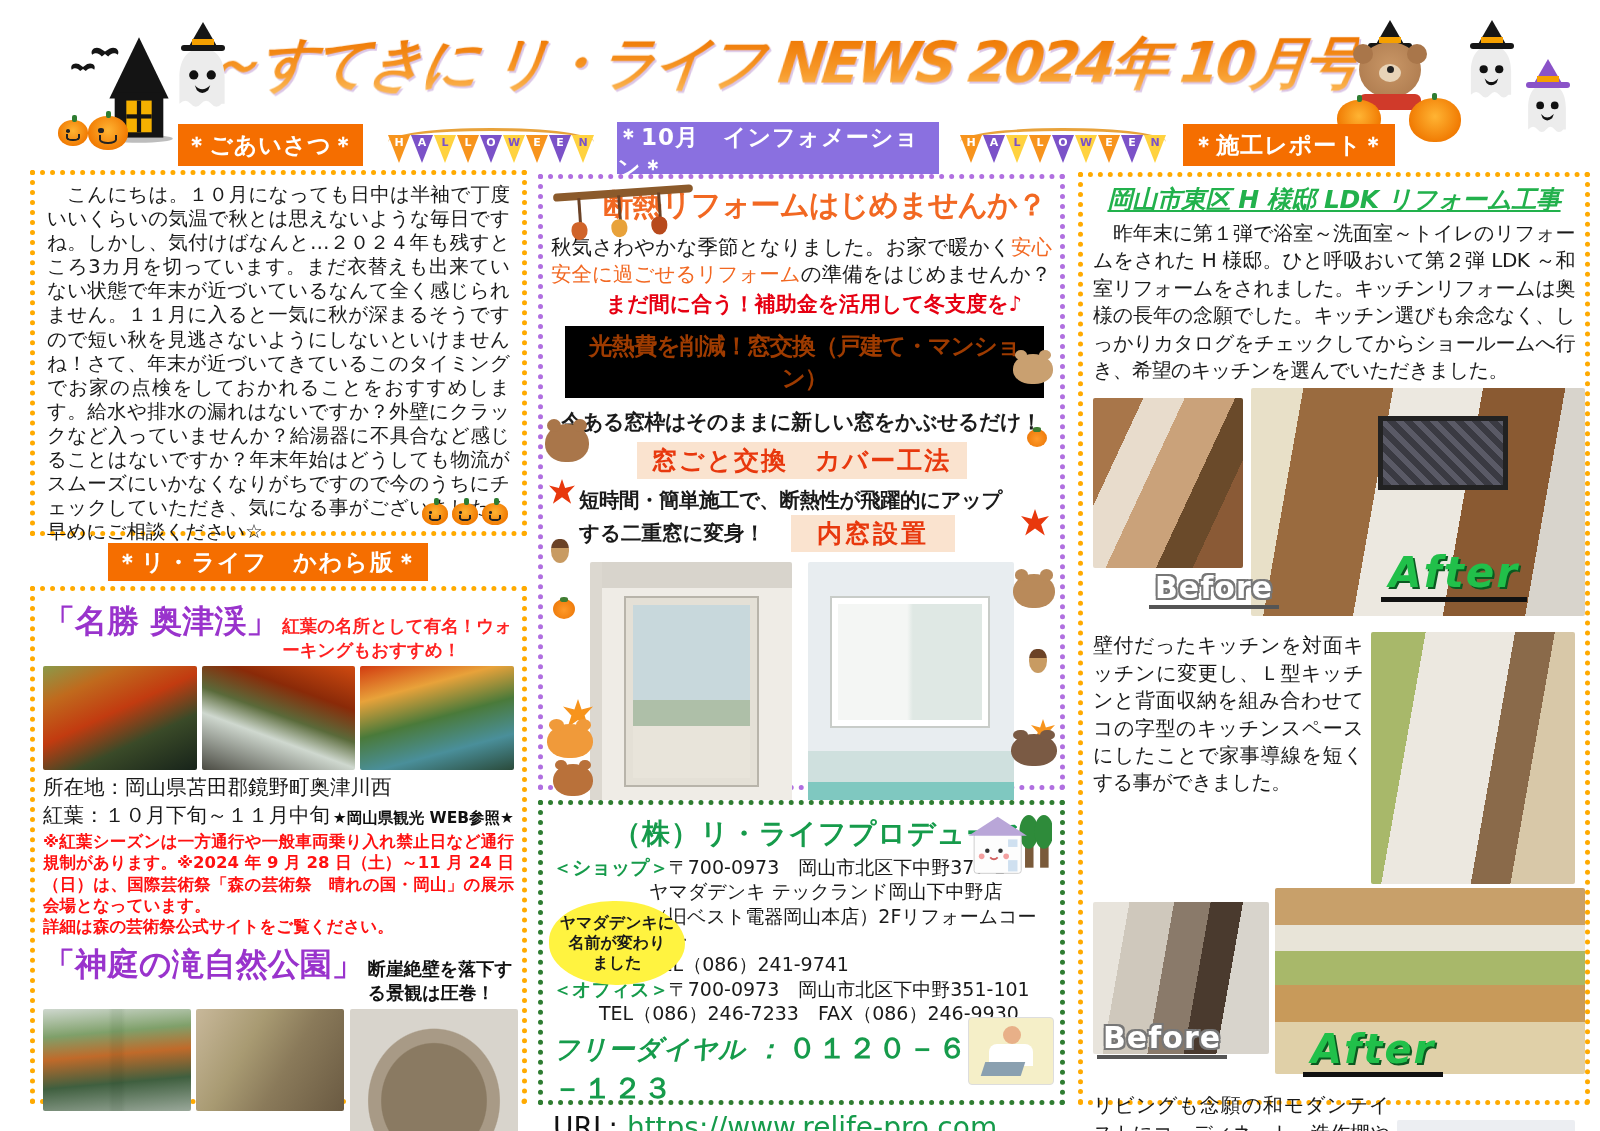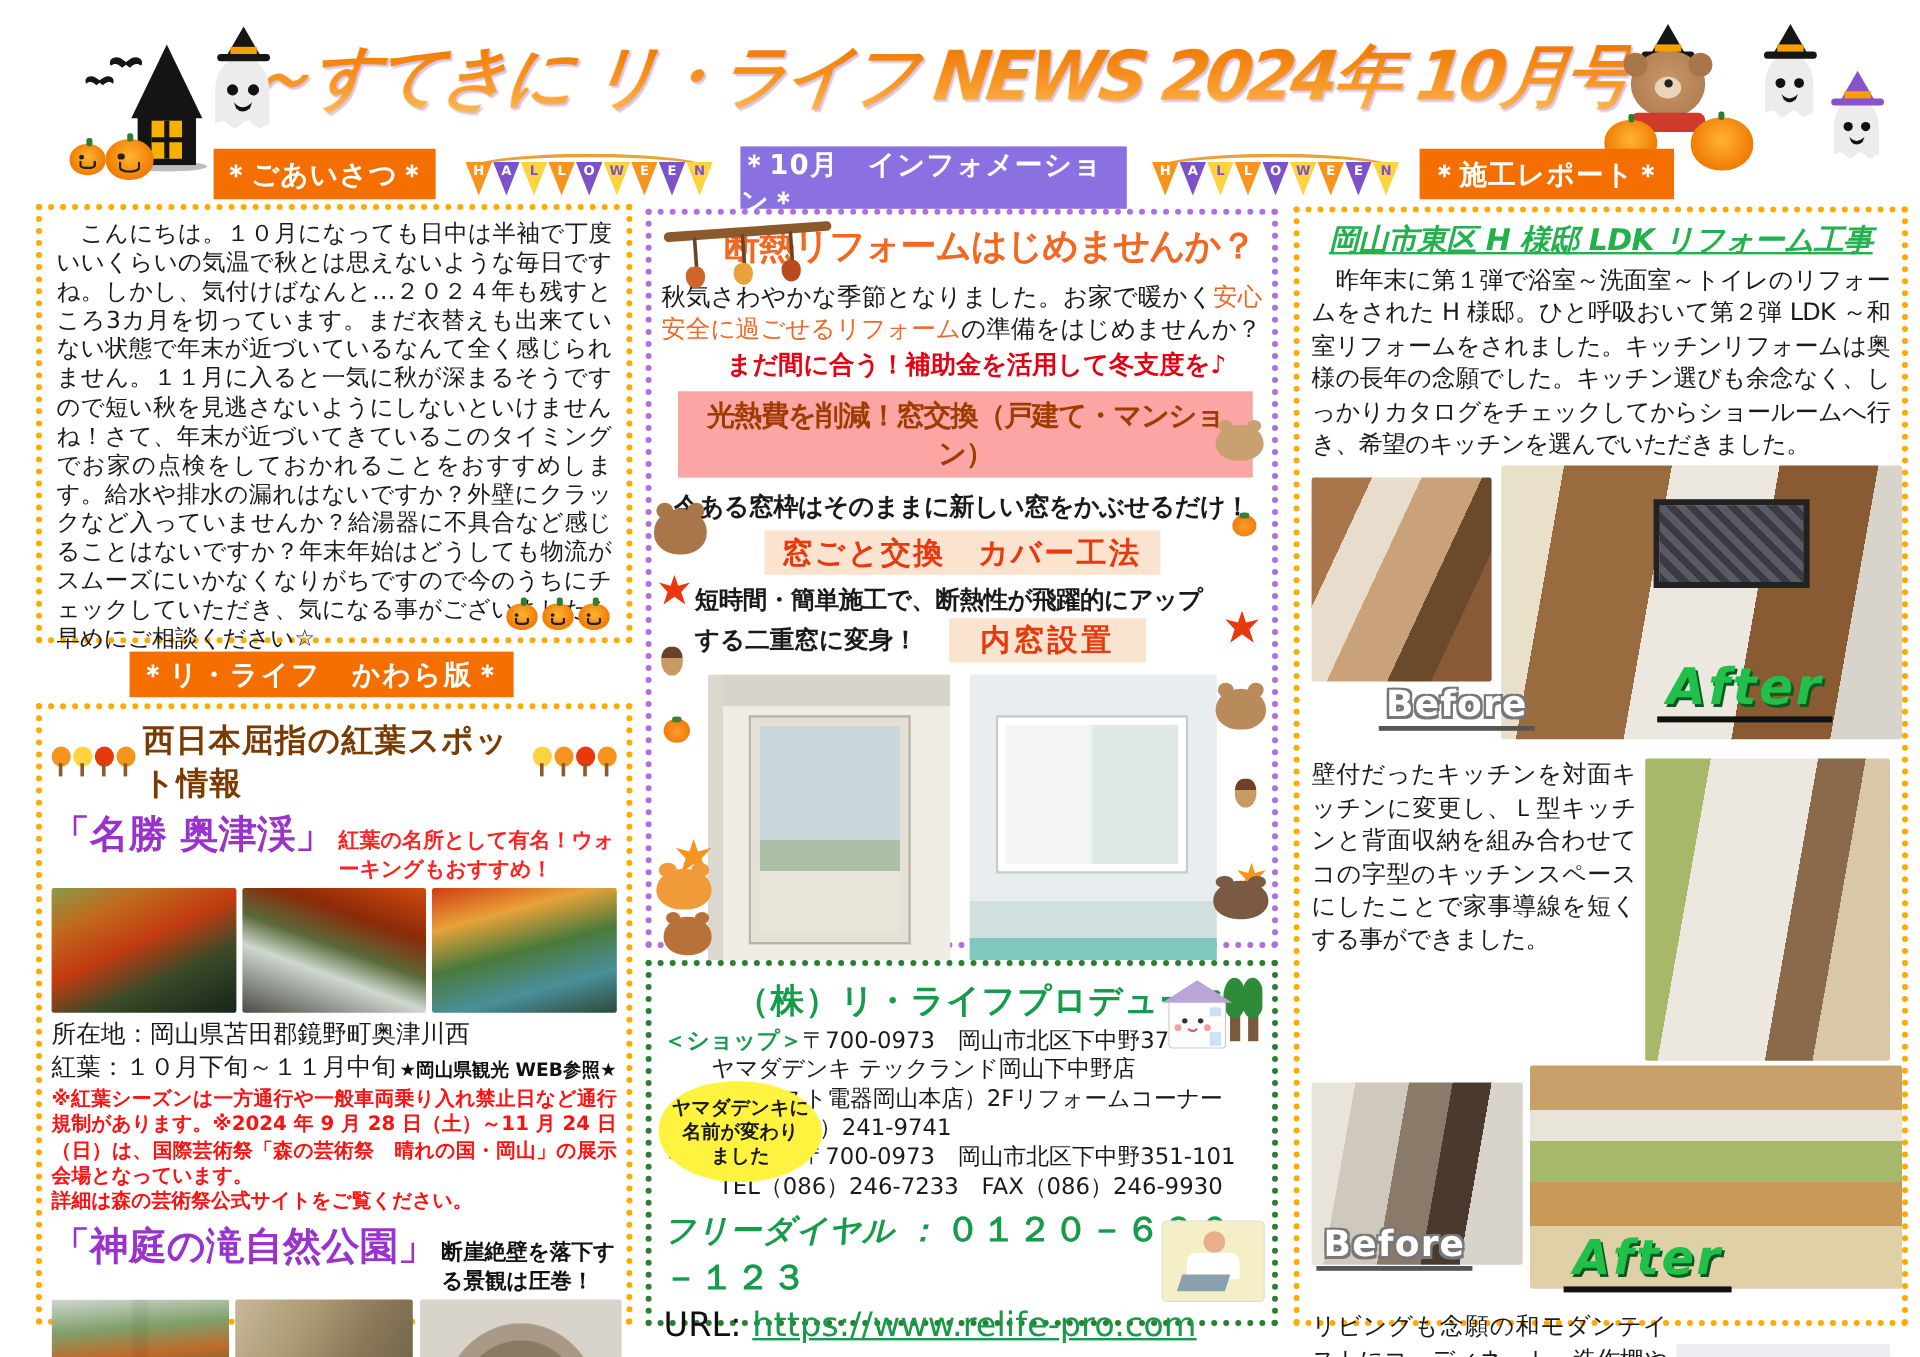--- a/index.html
+++ b/index.html
@@ -89,21 +89,21 @@
   .ph-fall{background:linear-gradient(175deg,#cfd8cf 0%,#7fa06a 25%,#c06a2a 45%,#3f5f3f 70%,#9aa89a 100%),linear-gradient(90deg,transparent 44%,#eef2ee 47% 53%,transparent 56%);background-blend-mode:multiply;}
   .ph-monkeys1{background:linear-gradient(120deg,#c8b89a 0%,#a89a72 35%,#8a7a5a 60%,#6a5a42 100%);}
   .ph-monkeys2{background:radial-gradient(ellipse at 50% 62%,#8a7a62 0 44%,#a89a86 45% 55%,#d8d4cc 56% 100%);}
 
   
   #info-box{left:538px;top:174px;width:527px;height:616px;padding:6px 8px;}
   #info-title{color:#f26822;font-size:30px;font-weight:bold;text-align:right;padding-right:6px;letter-spacing:-1px;}
   #info-sub{color:#e60012;font-size:21px;font-weight:bold;text-align:right;padding-right:30px;margin-top:2px;}
   #info-intro{font-size:20.5px;line-height:1.32;margin-top:8px;text-align:justify;}
   .hl-orange{color:#f26822;}
-  .banner{background:#fca5a5;color:#9e3b00;font-weight:bold;text-align:center;padding:4px 2px;margin:8px 8px 0 14px;font-size:23.5px;letter-spacing:-1px;}
+  .banner{background:#000000;color:#9e3b00;font-weight:bold;text-align:center;padding:4px 2px;margin:8px 8px 0 14px;font-size:23.5px;letter-spacing:-1px;}
   .lead{font-weight:bold;font-size:21px;text-align:center;margin-top:10px;letter-spacing:-0.5px;}
   .banner-red{background:#fae3cf;color:#e8380d;font-weight:bold;font-size:25px;text-align:center;width:330px;margin:6px auto 0;padding:2px 0;letter-spacing:2px;}
   .lead2{font-weight:bold;font-size:20.5px;margin:8px 0 0 28px;line-height:1.35;letter-spacing:-0.5px;}
   .lead2-row{display:flex;align-items:center;gap:26px;margin-left:28px;}
   .banner-inner{background:#fae3cf;color:#e8380d;font-weight:bold;font-size:25px;padding:2px 26px;letter-spacing:3px;}
   .win-row{display:flex;gap:16px;justify-content:center;margin-top:10px;}
   .ph-window-room{width:202px;height:262px;background:
       linear-gradient(90deg,#dcd8d0 0 6%,transparent 6%),
       linear-gradient(180deg,#d8d4cc 0 10%,#efece6 10%);position:relative;}
   .ph-window-room::after{content:"";position:absolute;left:18%;top:14%;width:58%;height:66%;
@@ -124,21 +124,21 @@
   .critter::before{left:4%;} .critter::after{right:4%;}
   .branch{position:absolute;left:10px;top:10px;width:140px;height:8px;background:#8b5a2b;border-radius:4px;transform:rotate(-4deg);}
   .branch i{position:absolute;top:6px;width:3px;height:26px;background:#6b4226;}
   .branch b{position:absolute;top:30px;width:16px;height:18px;border-radius:50% 50% 60% 60%;}
 
   
   #company-box{left:538px;top:800px;width:527px;height:305px;padding:6px 10px;}
   #company-name{color:#169b4b;font-size:28px;font-weight:bold;margin:4px 0 2px 60px;letter-spacing:1px;}
   .addr{font-size:19px;line-height:1.28;}
   .addr .glabel{color:#169b4b;font-weight:bold;}
-  .indent{margin-left:40px;}
+  .indent{margin-left:96px;}
   .indent-s{margin-left:46px;}
   #bubble{position:absolute;left:6px;top:96px;width:136px;height:84px;background:#fff340;border-radius:48% 52% 50% 50%;
     display:flex;align-items:center;justify-content:center;text-align:center;font-size:16px;font-weight:bold;line-height:1.25;}
   #freedial{margin-top:4px;}
   #freedial .lbl{color:#169b4b;font-size:26px;font-weight:bold;font-style:italic;letter-spacing:1px;}
   #freedial .num{color:#169b4b;font-size:29px;font-weight:bold;letter-spacing:1px;}
   #url-row{margin-top:2px;font-size:28px;}
   #url-row .ulbl{color:#111;}
   #url-row a{color:#169b4b;text-decoration:underline;}
   #house-illust{position:absolute;right:8px;top:8px;}
@@ -291,51 +291,20 @@
       <span class="pumpkin" style="width:26px;height:22px">
           <i class="eyes"></i>
           <i class="smile"></i>
         </span>
     </div>
   </div>
 
   <div id="kawara-badge">＊リ・ライフ　かわら版＊</div>
 
   <div class="dotbox dot-orange" id="spot-box">
-    <div class="spot-title-row">
-      <span class="treerow">
-          <span class="tree t-o">
-            <i></i>
-          </span>
-          <span class="tree t-y">
-            <i></i>
-          </span>
-          <span class="tree t-r">
-            <i></i>
-          </span>
-          <span class="tree t-o">
-            <i></i>
-          </span>
-        </span>
-      <span id="spot-title">西日本屈指の紅葉スポット情報</span>
-      <span class="treerow">
-          <span class="tree t-y">
-            <i></i>
-          </span>
-          <span class="tree t-o">
-            <i></i>
-          </span>
-          <span class="tree t-r">
-            <i></i>
-          </span>
-          <span class="tree t-o">
-            <i></i>
-          </span>
-        </span>
-    </div>
 
     <div class="spot-head">
       <span class="spot-name">「名勝 奥津渓」</span>
       <span class="spot-tag-red">紅葉の名所として有名！ウォーキングもおすすめ！</span>
     </div>
     <div class="photo-row">
       <div class="photo ph-autumn1" style="width:156px;height:104px"></div>
       <div class="photo ph-autumn2" style="width:156px;height:104px"></div>
       <div class="photo ph-autumn3" style="width:156px;height:104px"></div>
     </div>

